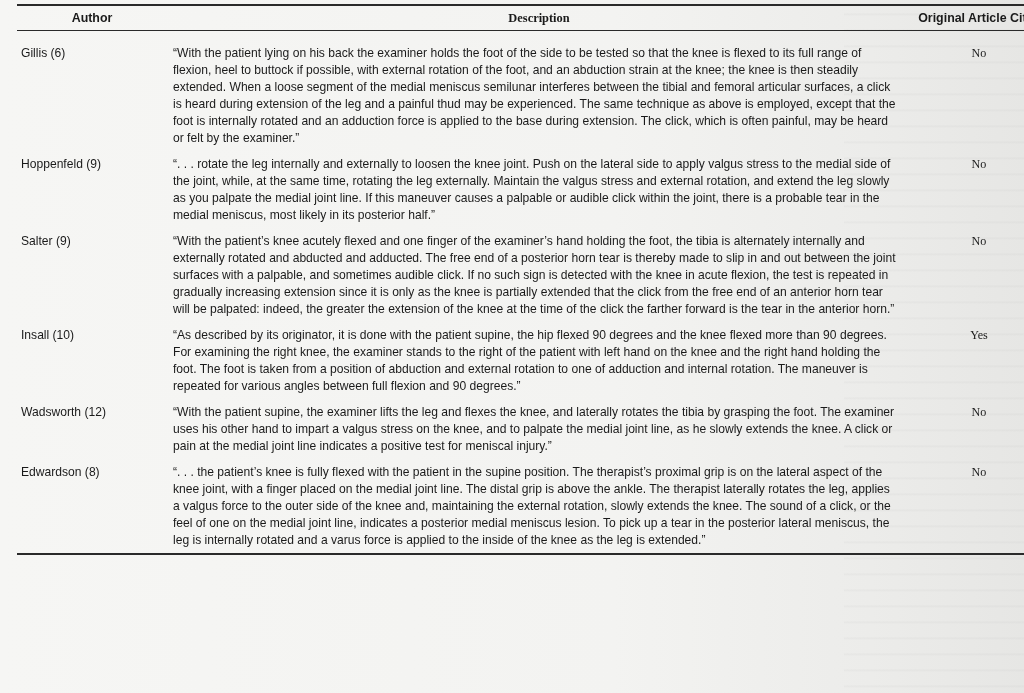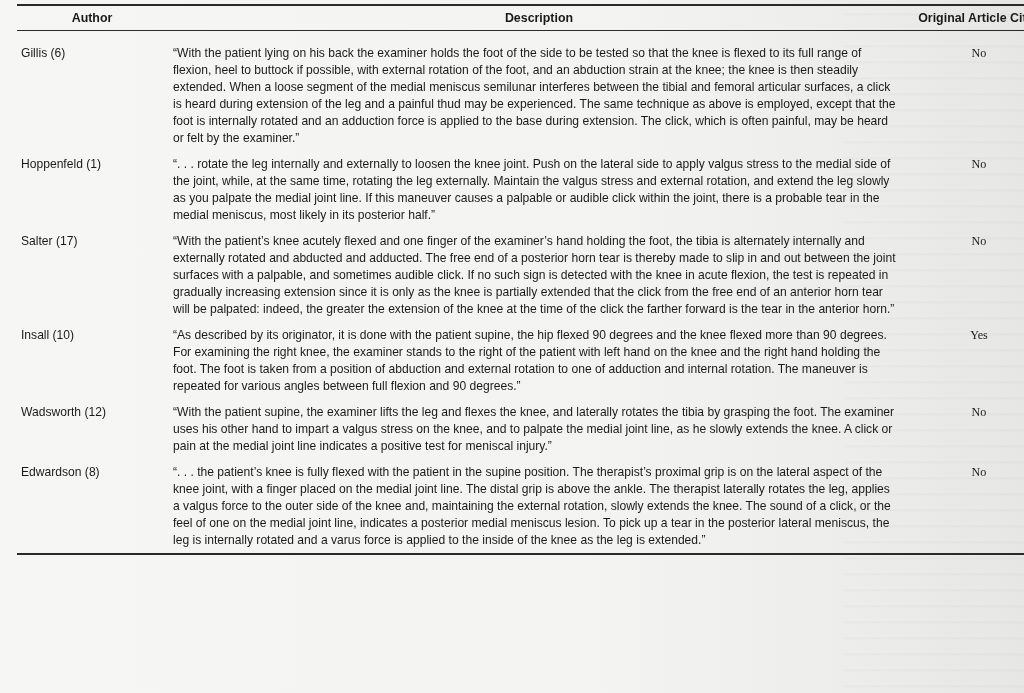--- a/index.html
+++ b/index.html
@@ -41,21 +41,21 @@
     border-bottom: 1.5px solid #2a2a2a;
   }
   table.main th {
     font-weight: bold;
     font-size: 12.4px;
     line-height: 16px;
     padding: 4px 0 4px 0;
     vertical-align: middle;
   }
   th.col-author { width: 150px; text-align: center; padding-left: 4px; }
-  th.col-desc { text-align: center; }
+  th.col-desc { text-align: center; font-family: Liberation Serif, serif; }
   th.col-cited { width: 130px; text-align: right; }
   table.main tbody tr.last {
     border-bottom: 2px solid #2a2a2a;
   }
   td {
     vertical-align: top;
     padding: 5px 0 4px 0;
   }
   td.author { padding-left: 4px; white-space: nowrap; }
   td.desc { padding-left: 6px; padding-right: 14px; text-align: left; margin-left: 16px; }
@@ -76,26 +76,26 @@
         <th class="col-cited">Original Article Cited</th>
       </tr>
     </thead>
     <tbody>
       <tr>
         <td class="author">Gillis (6)</td>
         <td class="desc">“With the patient lying on his back the examiner holds the foot of the side to be tested so that the knee is flexed to its full range of flexion, heel to buttock if possible, with external rotation of the foot, and an abduction strain at the knee; the knee is then steadily extended. When a loose segment of the medial meniscus semilunar interferes between the tibial and femoral articular surfaces, a click is heard during extension of the leg and a painful thud may be experienced. The same technique as above is employed, except that the foot is internally rotated and an adduction force is applied to the base during extension. The click, which is often painful, may be heard or felt by the examiner.”</td>
         <td class="cited">No</td>
       </tr>
       <tr>
-        <td class="author">Hoppenfeld (1)</td>
+        <td class="author">Hoppenfeld (9)</td>
         <td class="desc">“. . . rotate the leg internally and externally to loosen the knee joint. Push on the lateral side to apply valgus stress to the medial side of the joint, while, at the same time, rotating the leg externally. Maintain the valgus stress and external rotation, and extend the leg slowly as you palpate the medial joint line. If this maneuver causes a palpable or audible click within the joint, there is a probable tear in the medial meniscus, most likely in its posterior half.”</td>
         <td class="cited">No</td>
       </tr>
       <tr>
-        <td class="author">Salter (17)</td>
+        <td class="author">Salter (9)</td>
         <td class="desc">“With the patient’s knee acutely flexed and one finger of the examiner’s hand holding the foot, the tibia is alternately internally and externally rotated and abducted and adducted. The free end of a posterior horn tear is thereby made to slip in and out between the joint surfaces with a palpable, and sometimes audible click. If no such sign is detected with the knee in acute flexion, the test is repeated in gradually increasing extension since it is only as the knee is partially extended that the click from the free end of an anterior horn tear will be palpated: indeed, the greater the extension of the knee at the time of the click the farther forward is the tear in the anterior horn.”</td>
         <td class="cited">No</td>
       </tr>
       <tr>
         <td class="author">Insall (10)</td>
         <td class="desc">“As described by its originator, it is done with the patient supine, the hip flexed 90 degrees and the knee flexed more than 90 degrees. For examining the right knee, the examiner stands to the right of the patient with left hand on the knee and the right hand holding the foot. The foot is taken from a position of abduction and external rotation to one of adduction and internal rotation. The maneuver is repeated for various angles between full flexion and 90 degrees.”</td>
         <td class="cited">Yes</td>
       </tr>
       <tr>
         <td class="author">Wadsworth (12)</td>

